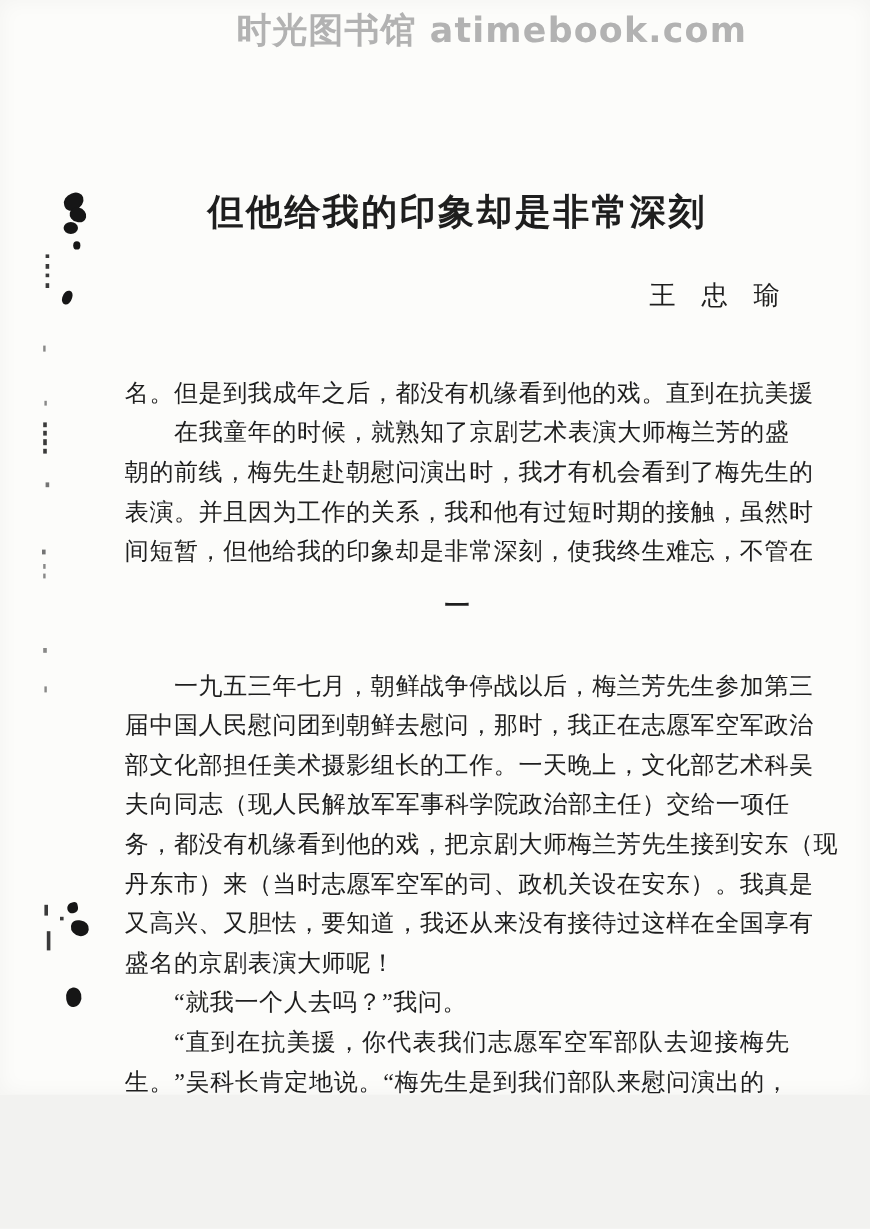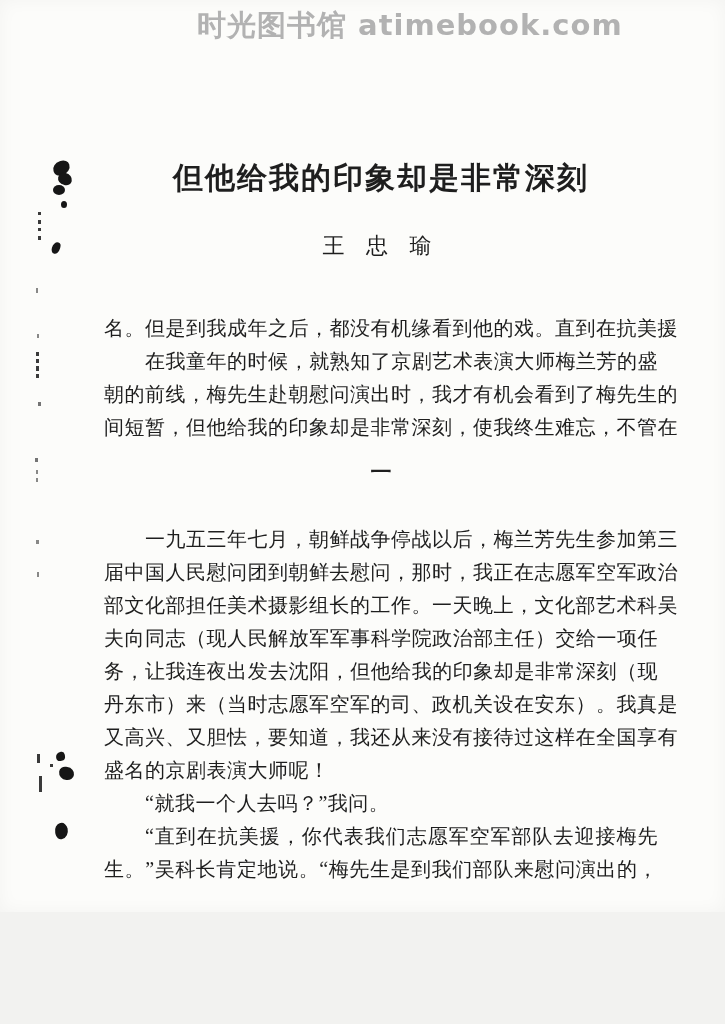--- a/index.html
+++ b/index.html
@@ -35,21 +35,21 @@
     margin-top: 160px;
     text-align: center;
     font-size: 30px;
     font-weight: bold;
     letter-spacing: 2px;
     line-height: 36px;
     white-space: nowrap;
   }
   .author {
     margin-top: 36px;
-    text-align: center;
+    text-align: right;
     font-size: 22px;
     letter-spacing: 8px;
     line-height: 28px;
   }
   .bodytext {
     margin-top: 52px;
     font-size: 20px;
     line-height: 33px;
   }
   .line {
@@ -120,30 +120,31 @@
 
   <div class="content">
     <div class="title">但他给我的印象却是非常深刻</div>
     <div class="author">王 忠 瑜</div>
 
     <div class="bodytext">
 
       <div class="line">名。但是到我成年之后，都没有机缘看到他的戏。直到在抗美援</div>
       <div class="line indent">在我童年的时候，就熟知了京剧艺术表演大师梅兰芳的盛</div>
       <div class="line">朝的前线，梅先生赴朝慰问演出时，我才有机会看到了梅先生的</div>
+      <div class="line">表演。并且因为工作的关系，我和他有过短时期的接触，虽然时</div>
       <div class="line">间短暂，但他给我的印象却是非常深刻，使我终生难忘，不管在</div>
 
       <div class="section-marker">一</div>
 
       <div class="para2">
         <div class="line indent">一九五三年七月，朝鲜战争停战以后，梅兰芳先生参加第三</div>
         <div class="line">届中国人民慰问团到朝鲜去慰问，那时，我正在志愿军空军政治</div>
         <div class="line">部文化部担任美术摄影组长的工作。一天晚上，文化部艺术科吴</div>
         <div class="line">夫向同志（现人民解放军军事科学院政治部主任）交给一项任</div>
-        <div class="line">务，让我连夜出发去沈阳，但他给我的印象却是非常深刻（现</div>
+        <div class="line">务，都没有机缘看到他的戏，把京剧大师梅兰芳先生接到安东（现</div>
         <div class="line">丹东市）来（当时志愿军空军的司、政机关设在安东）。我真是</div>
         <div class="line">又高兴、又胆怯，要知道，我还从来没有接待过这样在全国享有</div>
         <div class="line end">盛名的京剧表演大师呢！</div>
       </div>
 
       <div class="line indent end">“就我一个人去吗？”我问。</div>
       <div class="line indent">“直到在抗美援，你代表我们志愿军空军部队去迎接梅先</div>
       <div class="line">生。”吴科长肯定地说。“梅先生是到我们部队来慰问演出的，</div>
     </div>
   </div>

